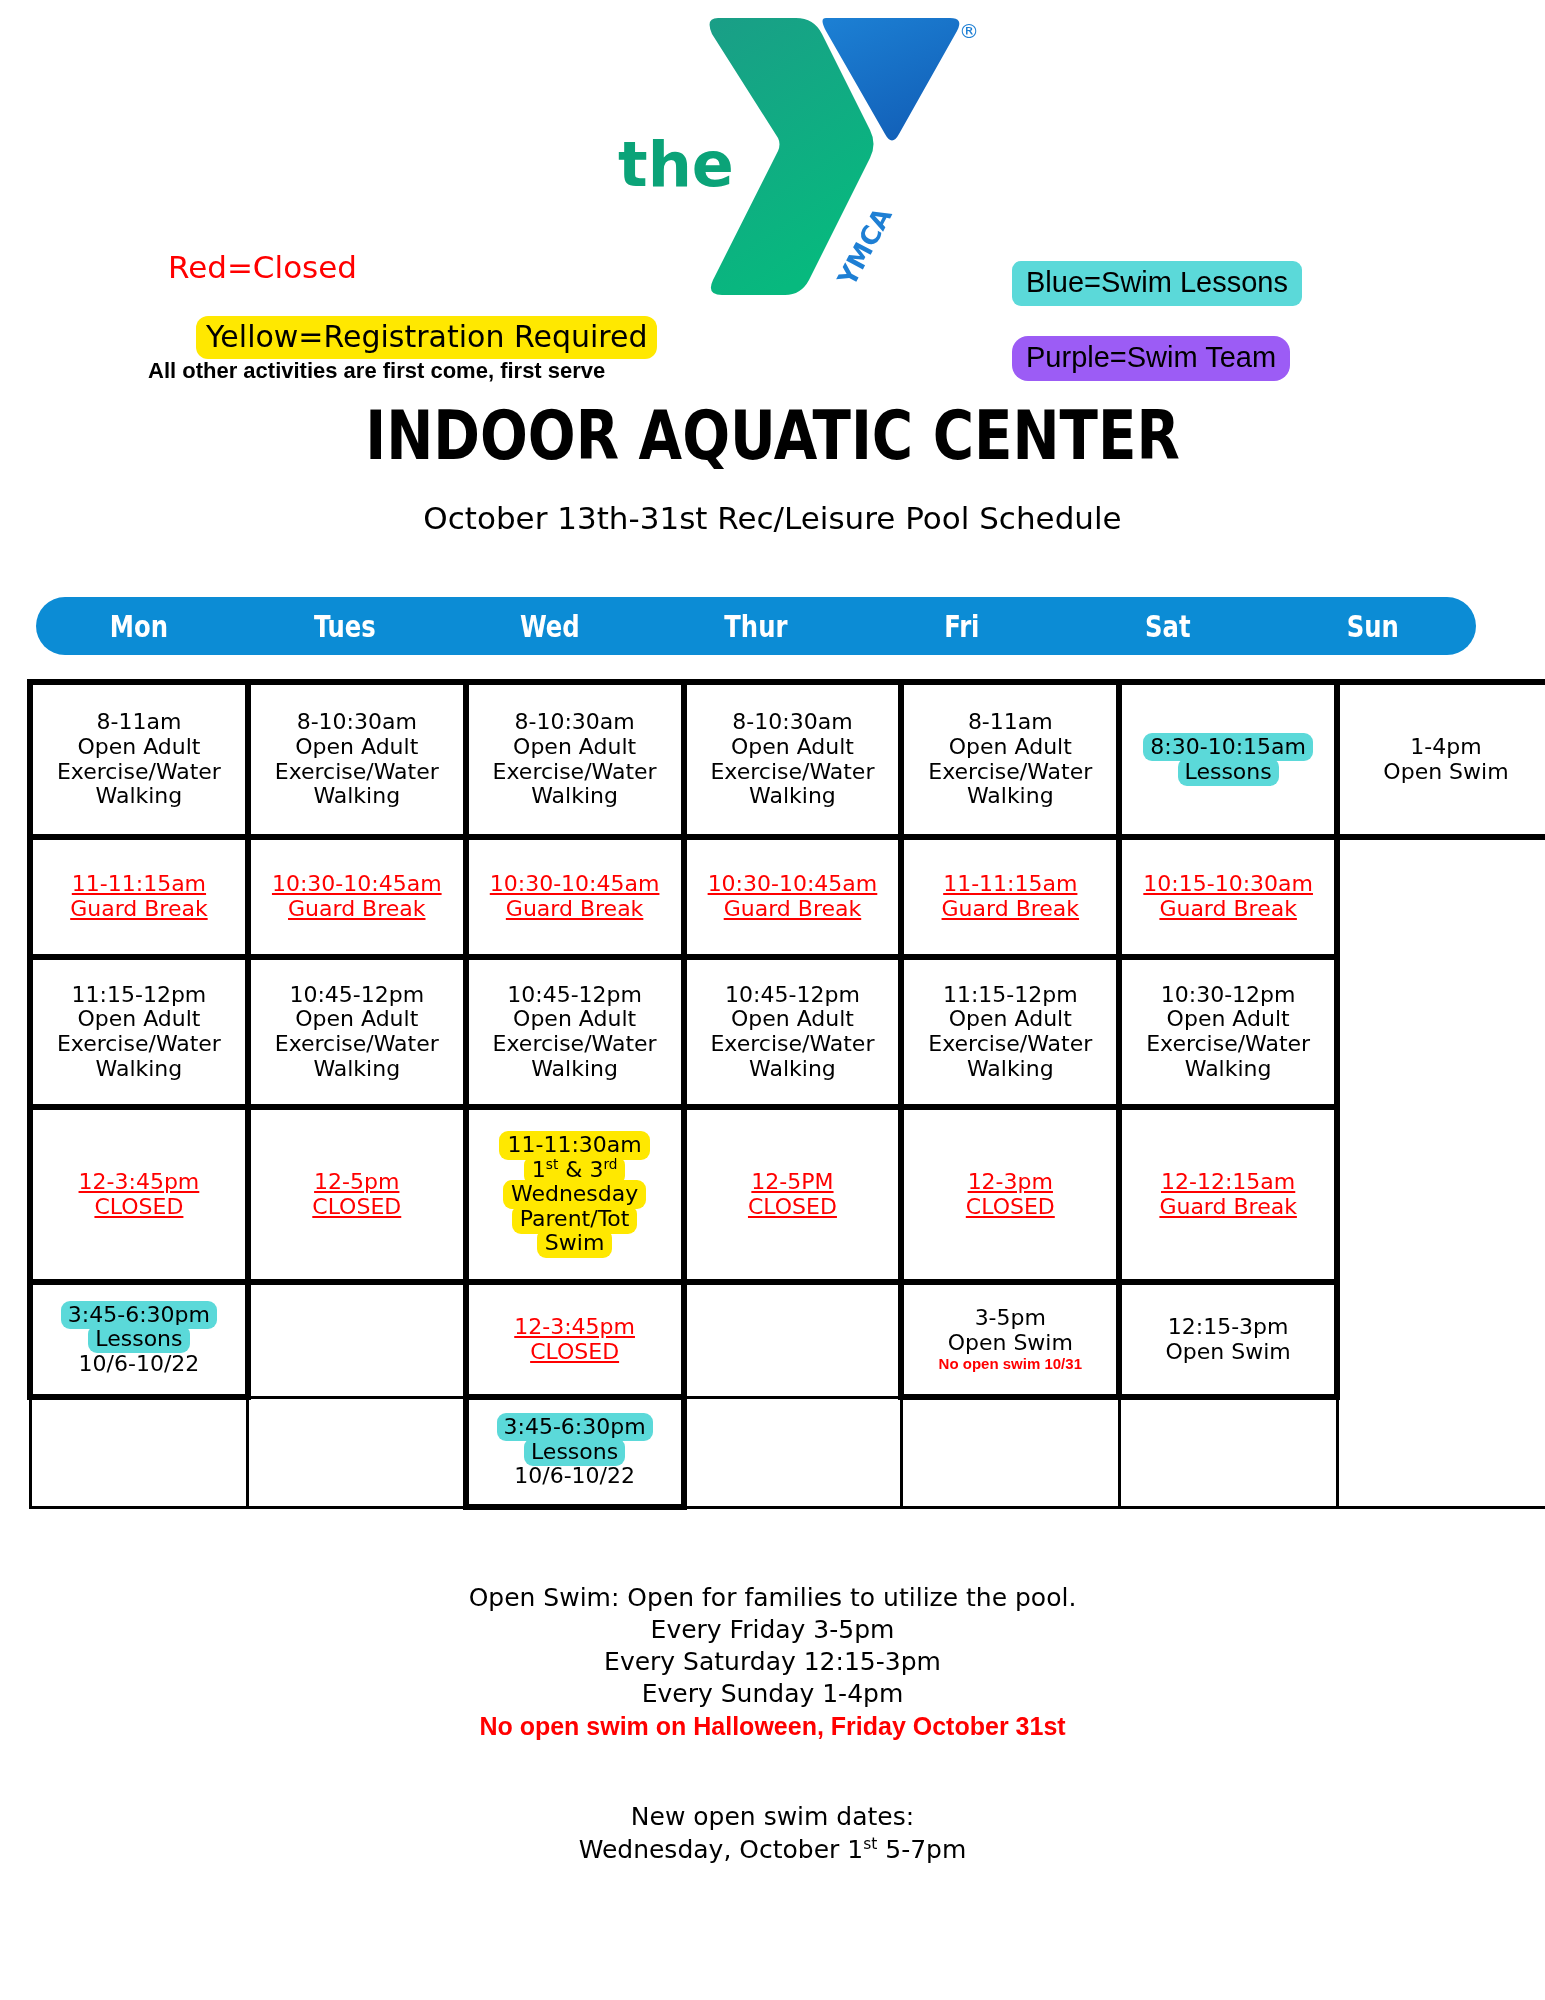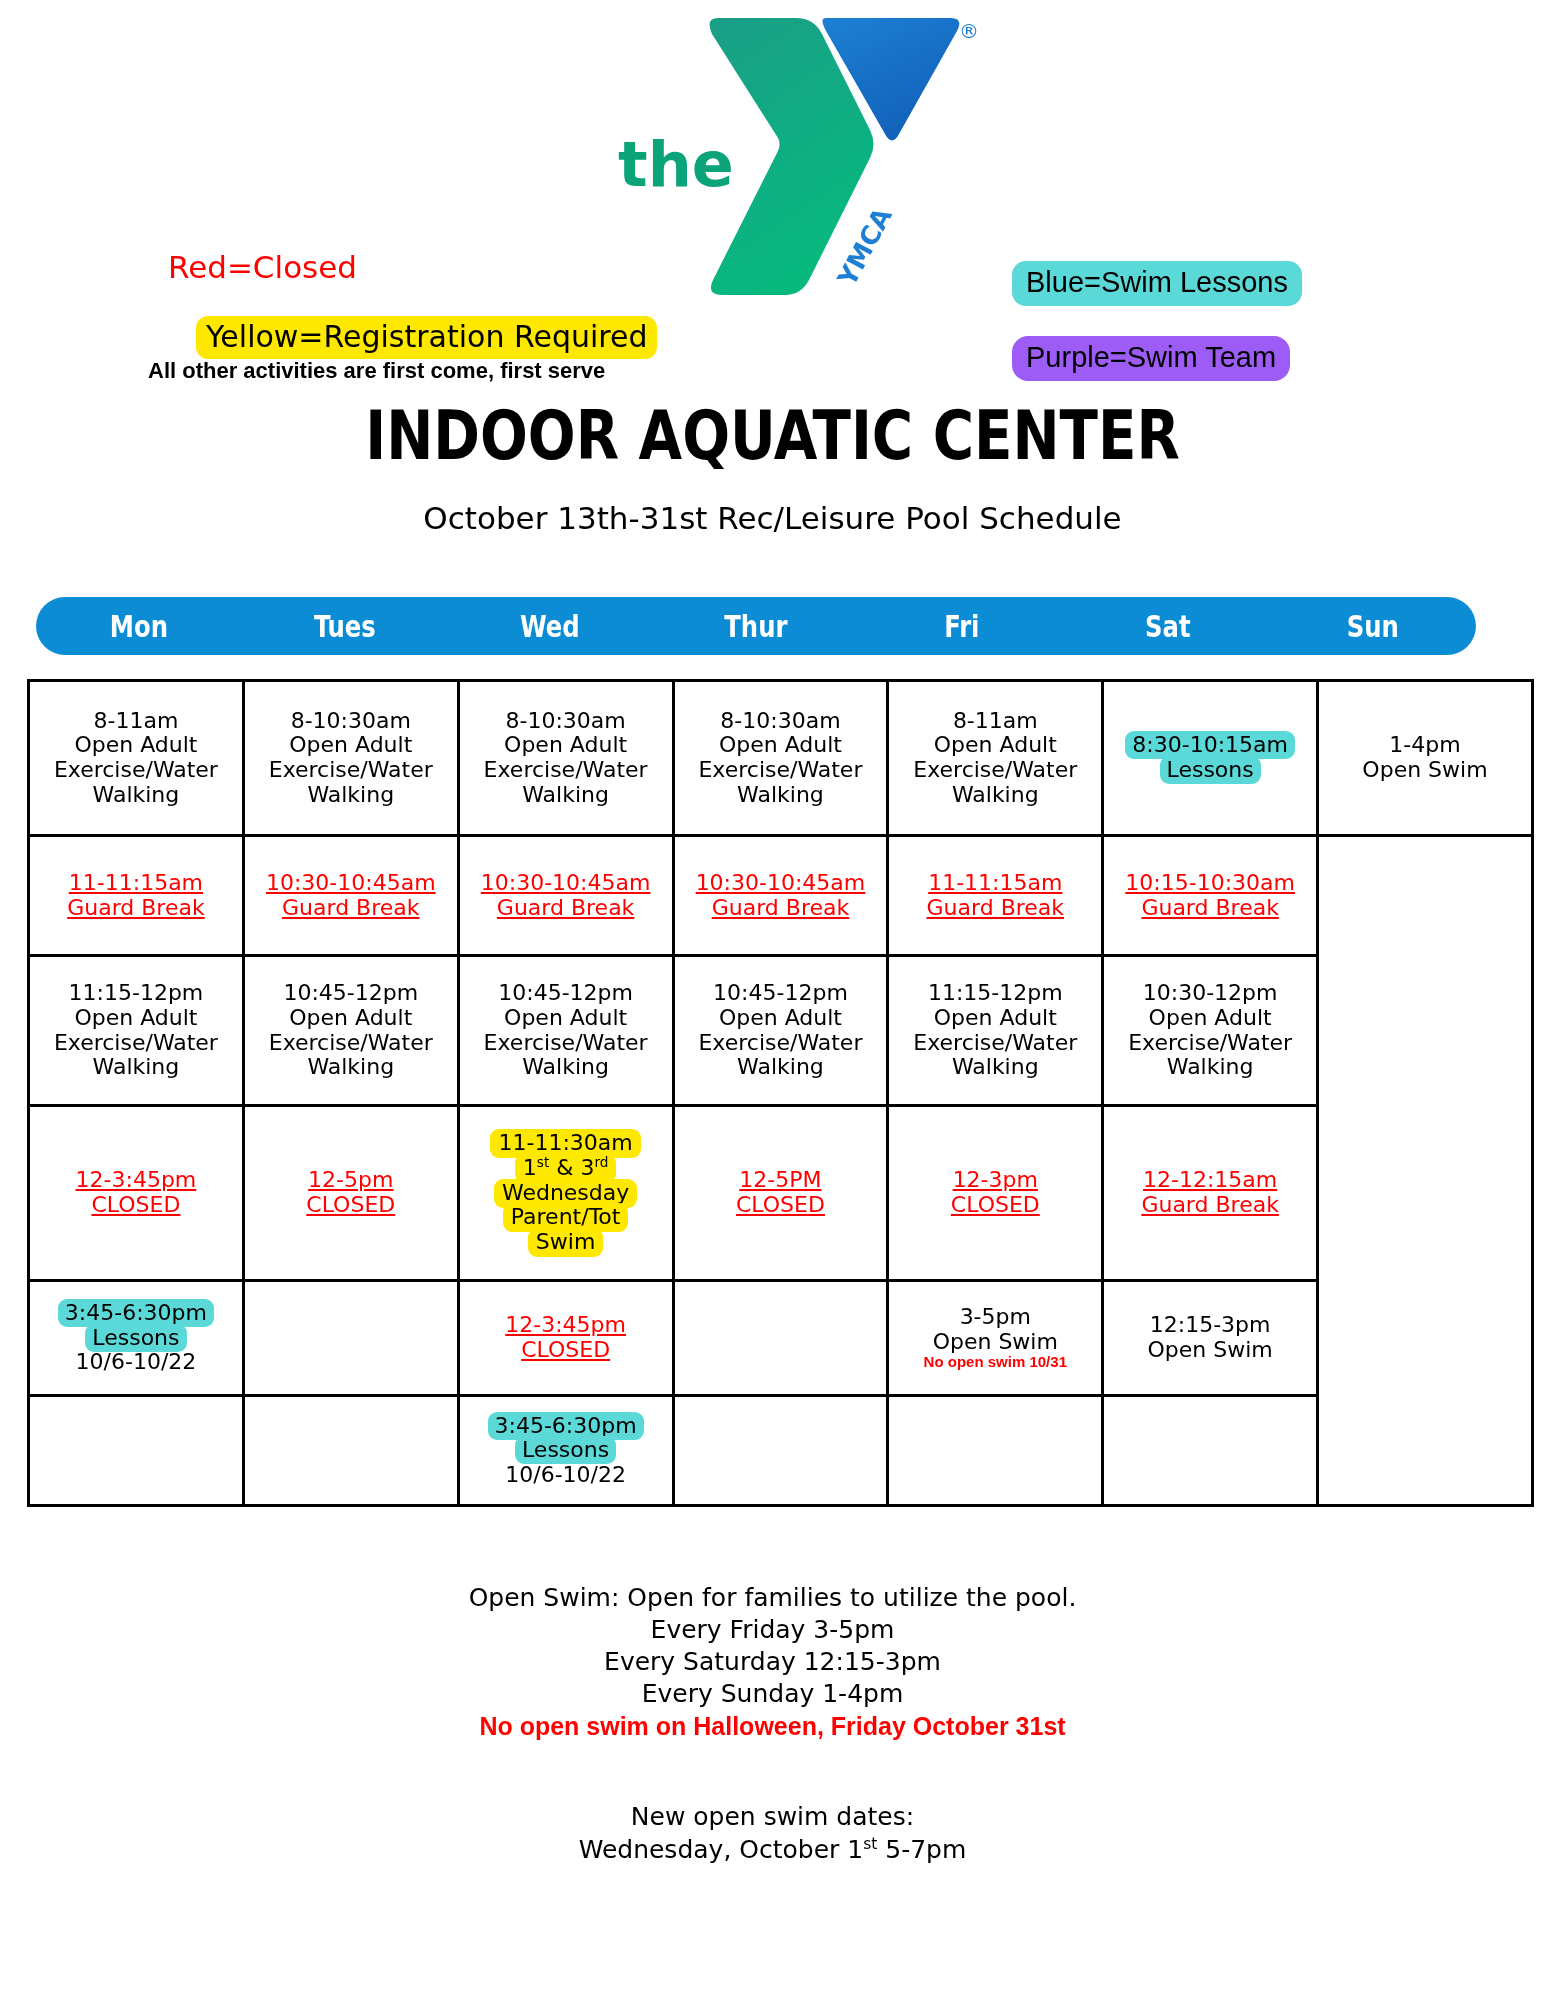--- a/index.html
+++ b/index.html
@@ -57,21 +57,21 @@
     white-space: nowrap;
     font-family: "Liberation Sans", sans-serif;
   }
   .legend-blue {
     position: absolute;
     left: 1012px;
     top: 261px;
     font-size: 29px;
     color: #000000;
     background: #5BD9D9;
-    border-radius: 14px;
+    border-radius: 9px;
     padding: 5px 14px 7px 14px;
     white-space: nowrap;
     font-family: "Liberation Sans", sans-serif;
   }
   .legend-purple {
     position: absolute;
     left: 1012px;
     top: 336px;
     font-size: 29px;
     color: #000000;
@@ -134,21 +134,21 @@
     left: 27px;
     top: 679px;
     width: 1455px;
   }
   #grid table {
     border-collapse: collapse;
     table-layout: fixed;
     width: 1455px;
   }
   #grid td {
-    border: 3px solid #000000;
+    border: 6px solid #000000;
     vertical-align: middle;
     text-align: center;
     padding: 4px 2px;
     font-size: 22px;
     line-height: 1.12;
     font-family: "DejaVu Sans", sans-serif;
   }
   #grid td.empty { border: 3px solid #000000; }
   .red { color: #FF0000; text-decoration: underline; }
   .blk { color: #000000; }

